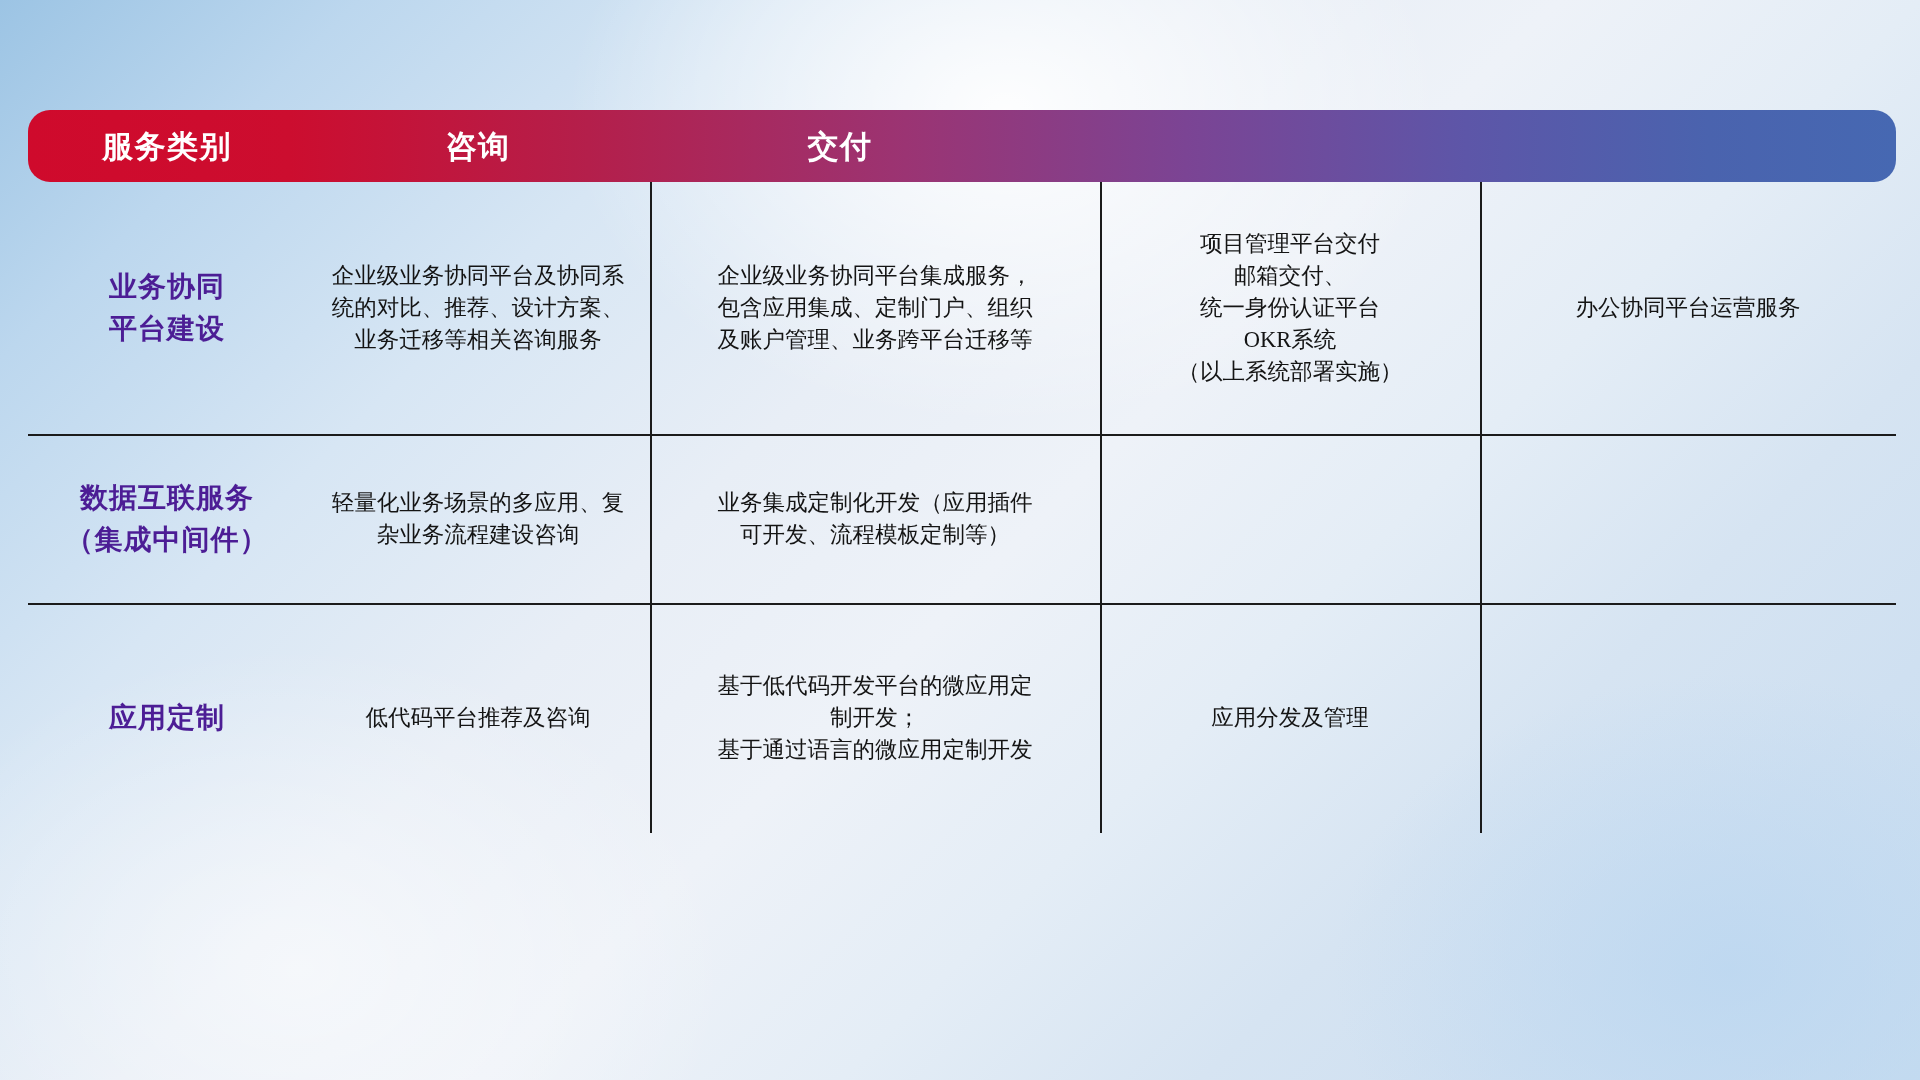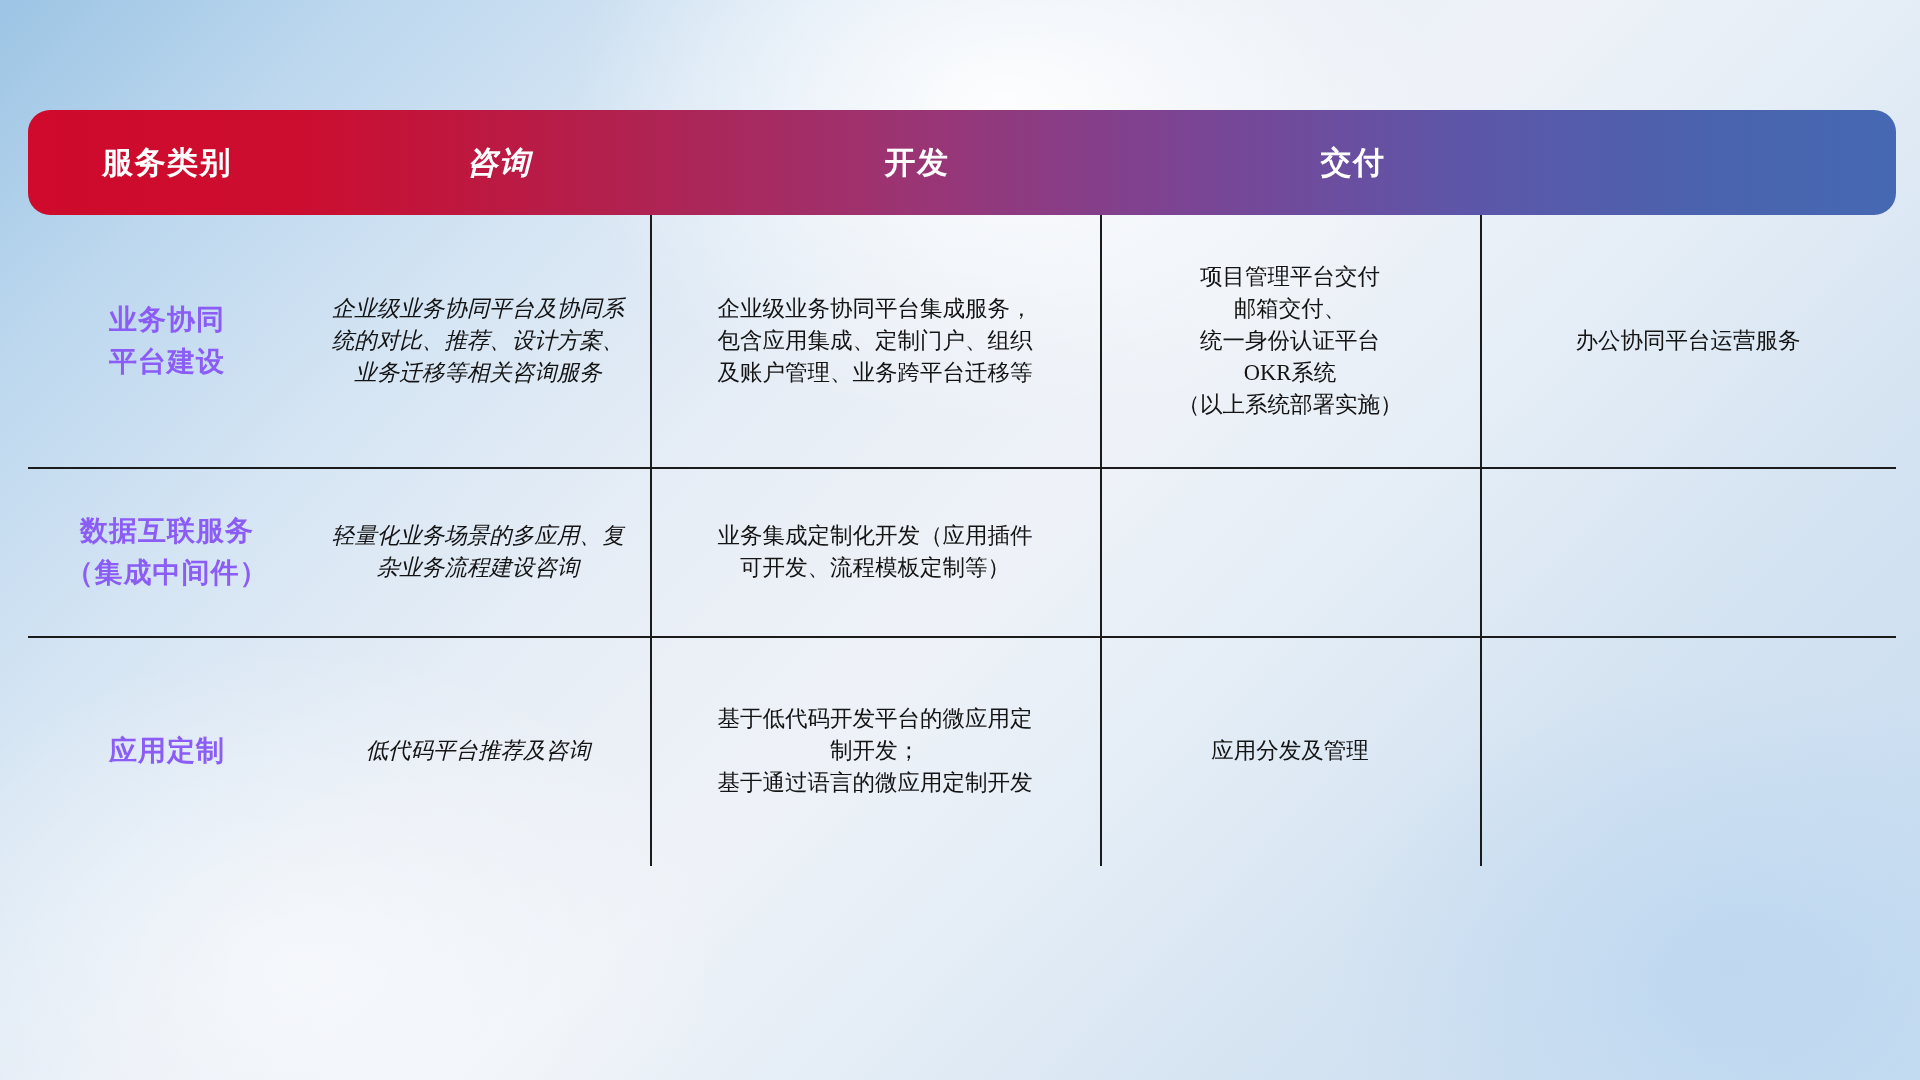--- a/index.html
+++ b/index.html
@@ -50,35 +50,34 @@
     position: absolute;
     left: 28px;
     top: 110px;
     width: 1868px;
     height: 840px;
   }
 
   
   .thead {
     position: relative;
-    height: 105px;
+    height: 72px;
     border-radius: 22px;
     background: linear-gradient(90deg,
         #cf0a2c 0%,
         #cc0d2f 14%,
         #b41f4b 30%,
         #9b3473 47%,
         #7b4494 62%,
         #5d56a8 77%,
         #4a63ae 90%,
         #4668b2 100%);
     display: flex;
     align-items: center;
     overflow: hidden;
-    gap: 21px;
   }
   .th {
     color: #ffffff;
     font-size: 31px;
     font-weight: 700;
     letter-spacing: 1.5px;
     text-align: center;
     line-height: 1;
   }
 
@@ -111,51 +110,50 @@
     white-space: pre-line;
   }
   .td.sep::before {
     content: "";
     position: absolute;
     left: 0; top: 0; bottom: 0;
     width: 2px;
     background: #1b1b1b;
   }
   .td.rowhead {
-    color: #8b5cf6;
+    color: #4c1d95;
     font-weight: 700;
     font-size: 28px;
     letter-spacing: 1px;
     line-height: 1.5;
   }
 
   
   .c0 { width: 278px; }
-  .c1 { width: 344px; font-style: italic; }
+  .c1 { width: 344px; }
   .c2 { width: 450px; }
   .c3 { width: 380px; font-family: Liberation Serif, serif; }
   .c4 { width: 416px; }
 
   .r1 { height: 252px; }
   .r2 { height: 169px; }
   .r3 { height: 230px; }
 </style>
 </head>
 <body>
 
 <div class="bg-bloom-a"></div>
 <div class="bg-bloom-b"></div>
 <div class="bg-bloom-c"></div>
 
 <div class="table-wrap">
 
   <div class="thead">
     <div class="th c0">服务类别</div>
     <div class="th c1">咨询</div>
-    <div class="th c2">开发</div>
     <div class="th c3">交付</div>
   </div>
 
   <div class="tbody">
 
     <div class="trow r1">
       <div class="td c0 rowhead">业务协同
 平台建设</div>
       <div class="td c1">企业级业务协同平台及协同系
 统的对比、推荐、设计方案、

